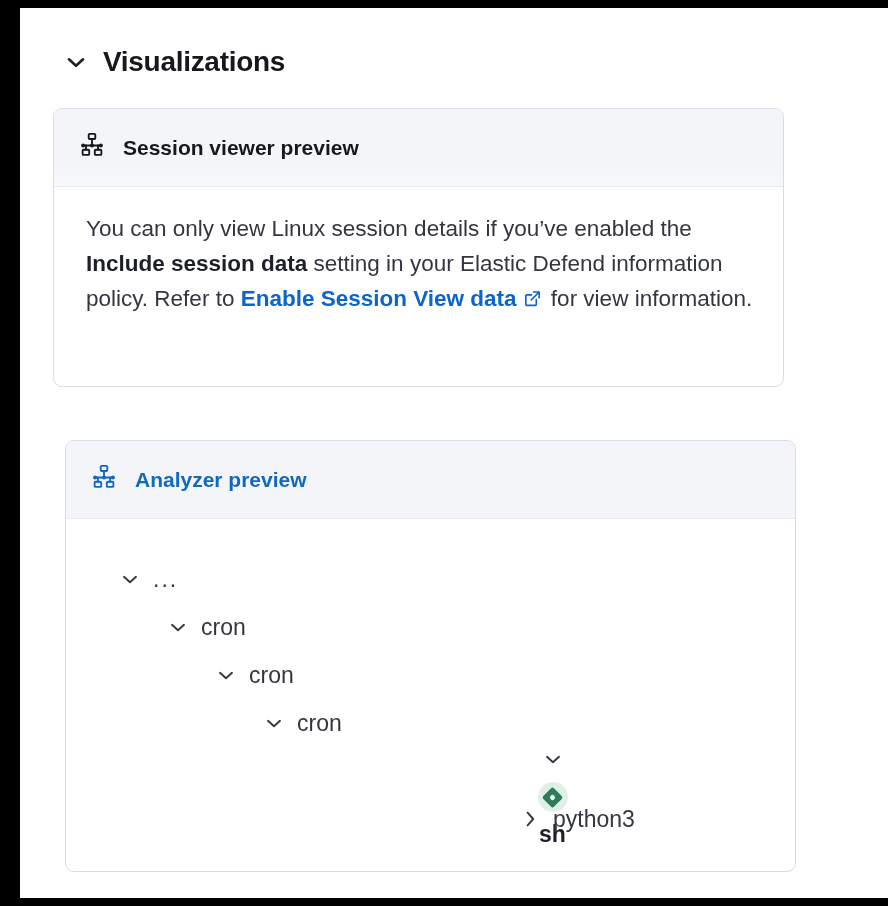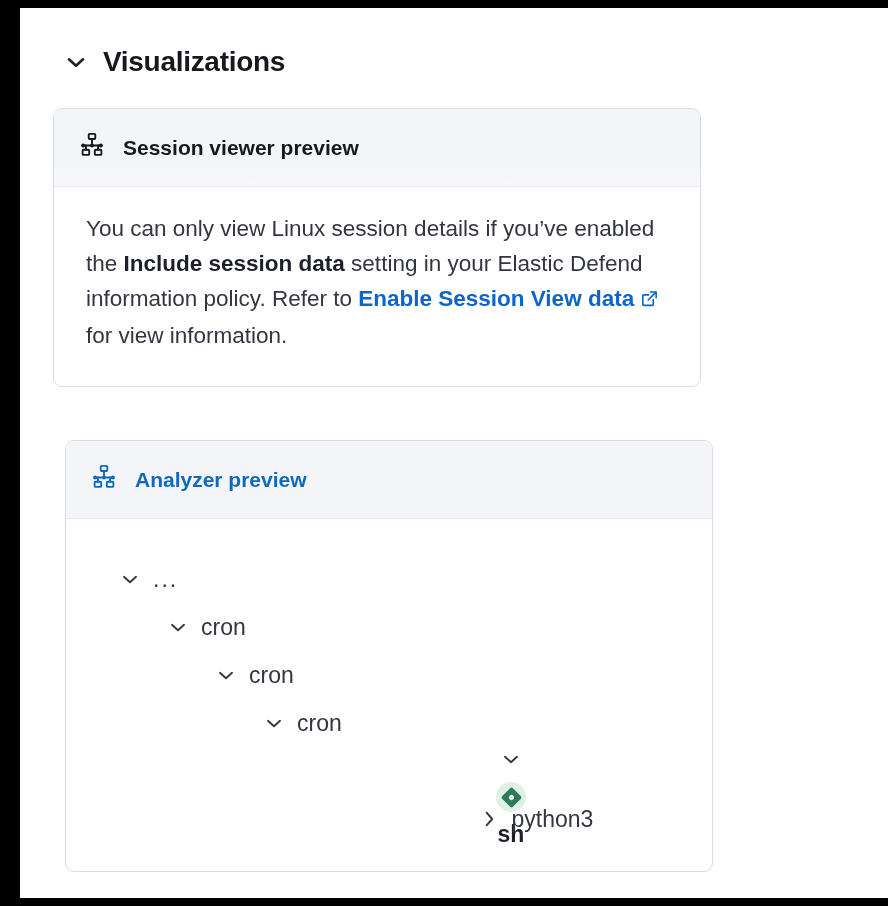--- a/index.html
+++ b/index.html
@@ -43,21 +43,21 @@
     font-weight: bold;
     color: #16181d;
     letter-spacing: -0.3px;
     line-height: 1;
   }
 
   
   .panel {
     position: absolute;
     left: 33px;
-    width: 648px;
+    width: 731px;
     background: #ffffff;
     border: 1px solid #d7dce5;
     border-radius: 9px;
     overflow: hidden;
   }
   #panel-session { top: 100px; height: 279px; }
   #panel-analyzer { top: 432px; height: 432px; margin-left: 12px; }
 
   .panel-header {
     display: flex;

